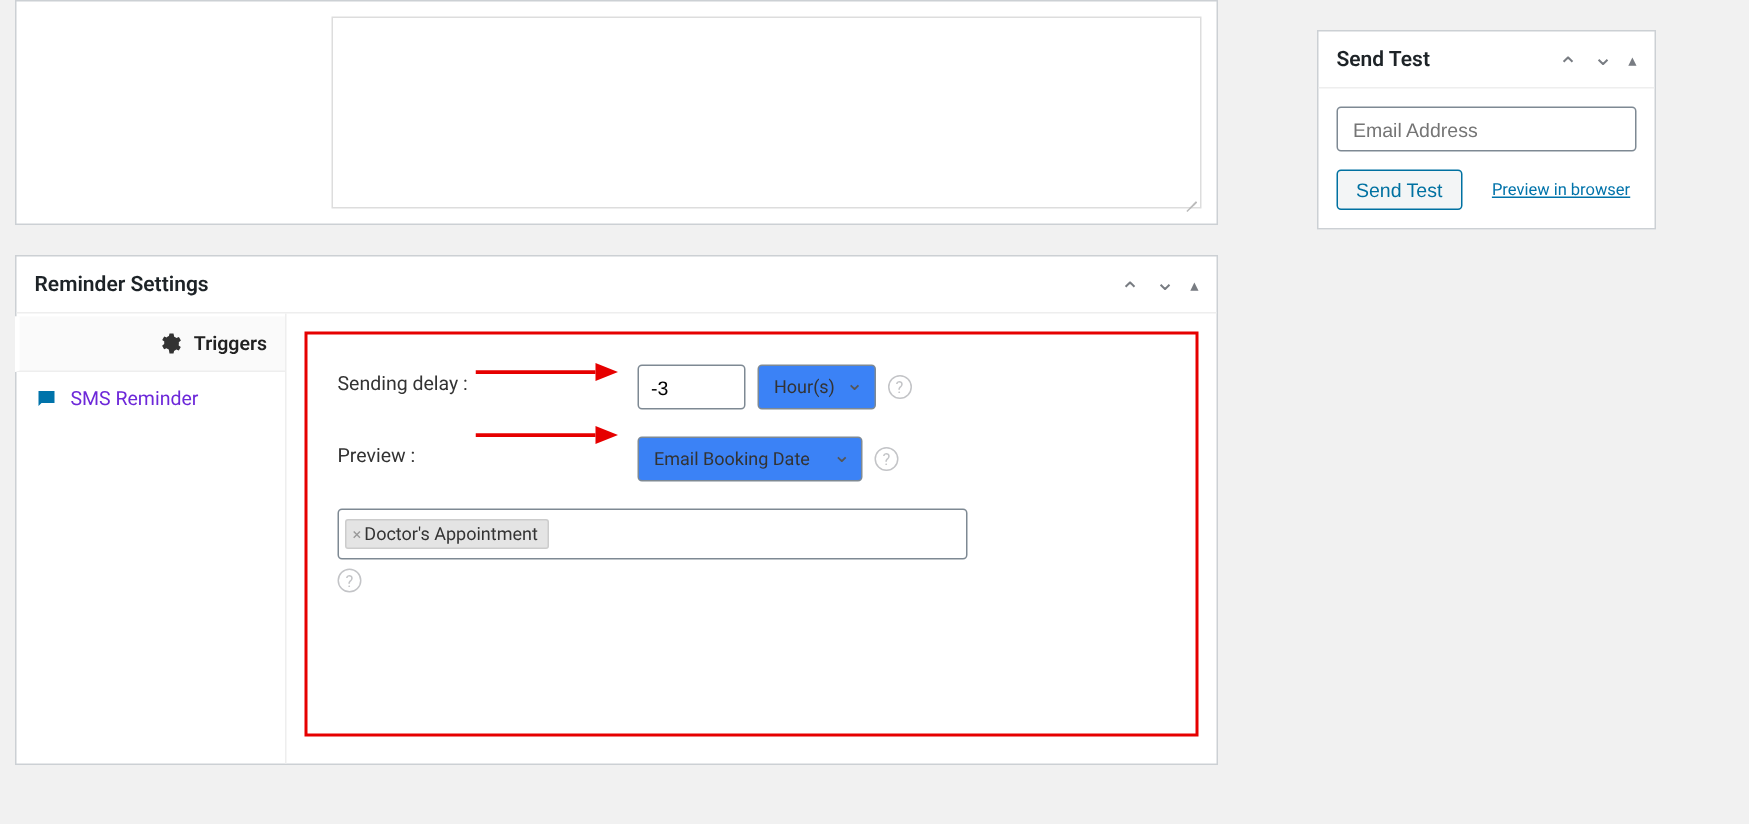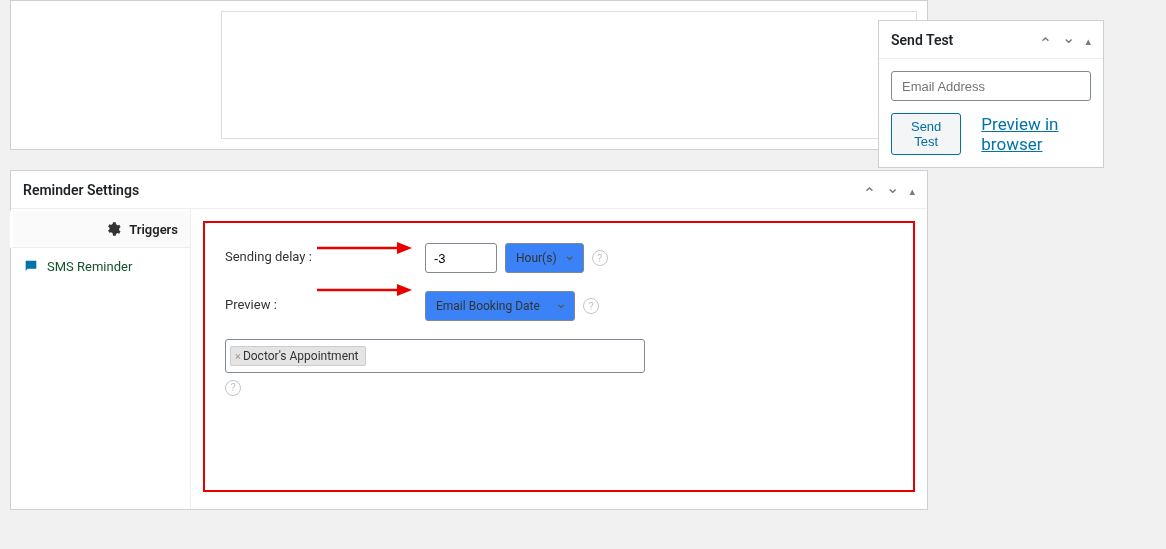--- a/index.html
+++ b/index.html
@@ -12,21 +12,21 @@
     background: #f1f1f1;
     width: 1166px;
     height: 549px;
     overflow: hidden;
     position: relative;
   }
   .left-col {
     position: absolute;
     left: 10px;
     top: 0;
-    width: 918px;
+    width: 802px;
     border-radius: 17px;
   }
   .right-col {
     position: absolute;
     left: 878px;
     top: 20px;
     width: 226px;
   }
 
   .top-panel {
@@ -111,21 +111,21 @@
     font-weight: 600;
     color: #222;
     border-left: 3px solid #fff;
     margin-left: -1px;
     border-bottom: 1px solid #eee;
     justify-content: flex-end;
   }
   .tab .gear, .tab .chat {
     width: 16px; height: 16px; display:inline-block;
   }
-  .tab.sms { color: #14532d; }
+  .tab.sms { color: #6d28d9; }
 
   .content-area {
     flex: 1;
     padding: 12px;
     position: relative;
   }
   .red-box {
     border: 2px solid #e60000;
     padding: 20px 20px 90px 20px;
     position: relative;
@@ -247,21 +247,21 @@
     background: #f3f5f6;
     border-radius: 3px;
     padding: 5px 12px;
     font-size: 13px;
     cursor: pointer;
   }
   .linklike {
     color: #0073aa;
     text-decoration: underline;
     cursor: pointer;
-    font-size: 17px;
+    font-size: 11px;
   }
   svg.icon { display:block; }
 </style>
 </head>
 <body>
 
 <div class="left-col">
   <div class="top-panel">
     <div class="textarea-box">
       <div class="resizer">

